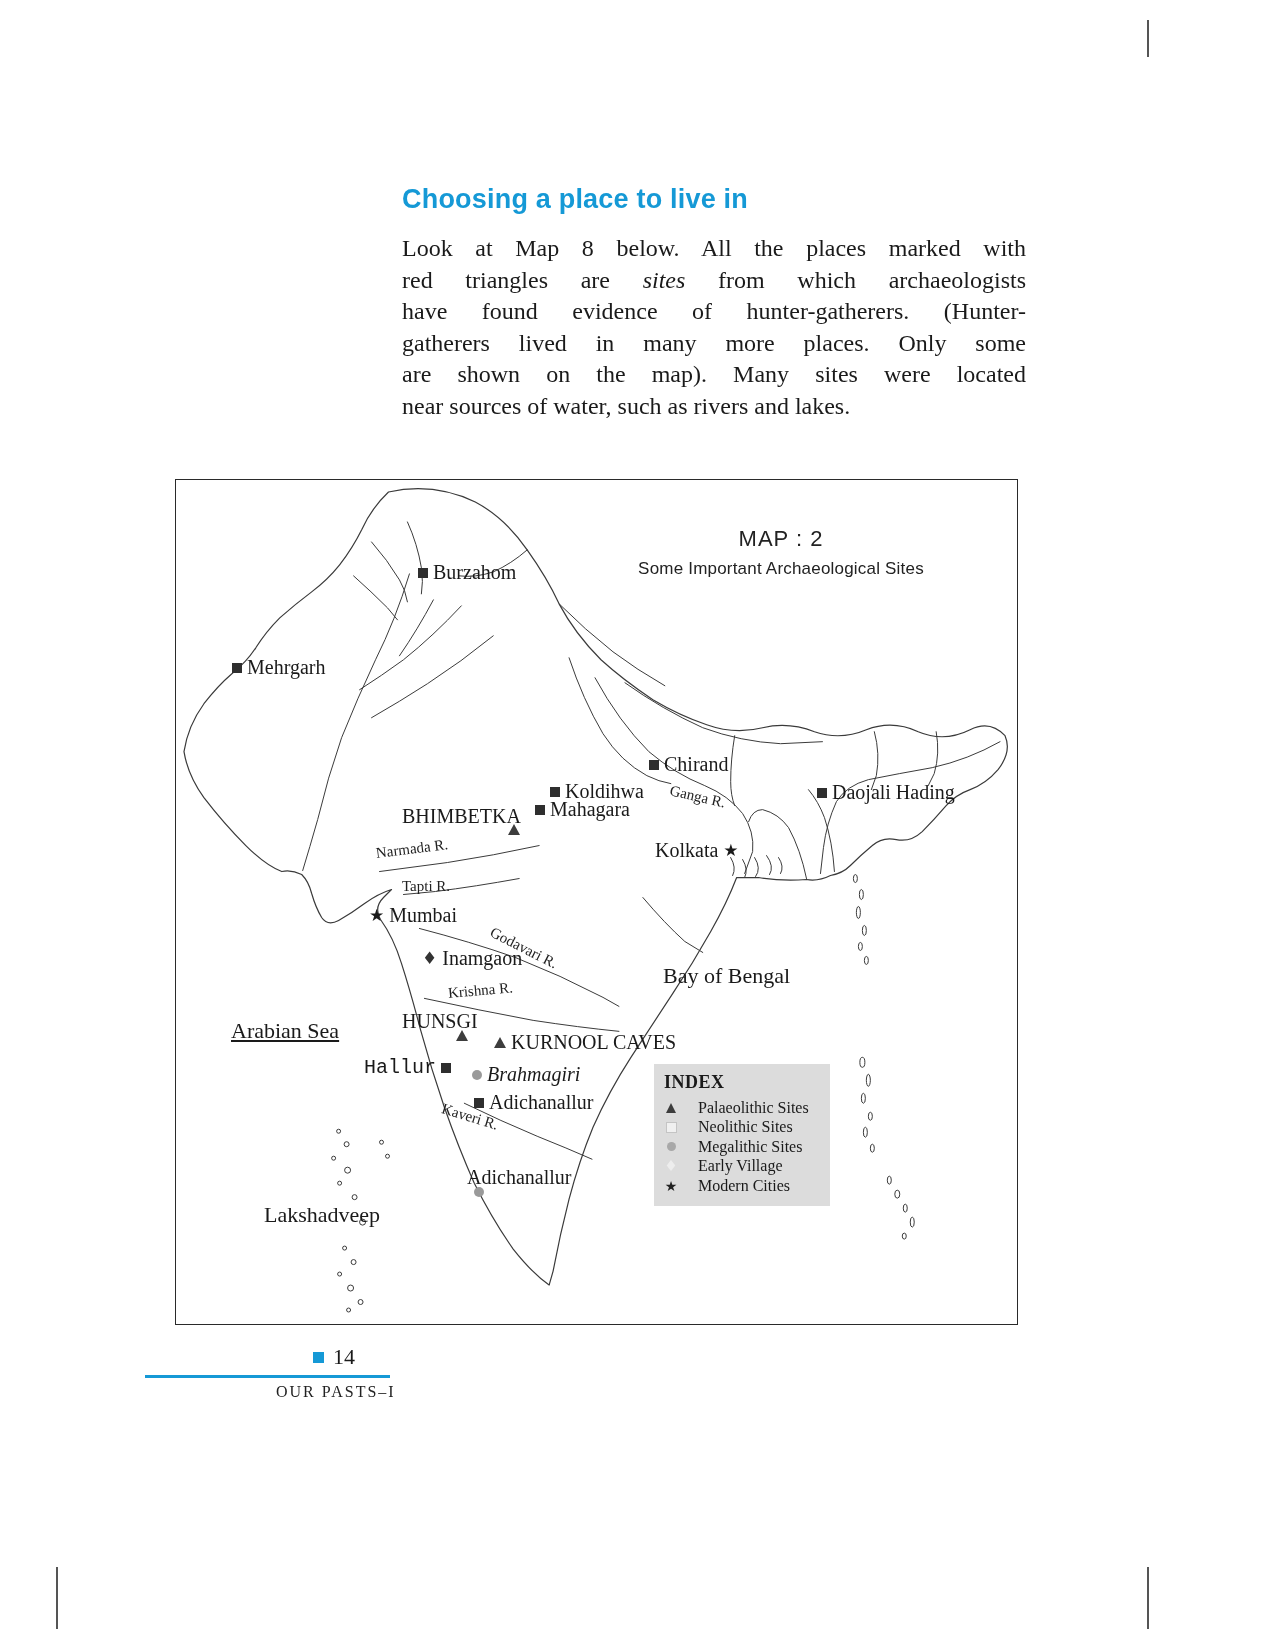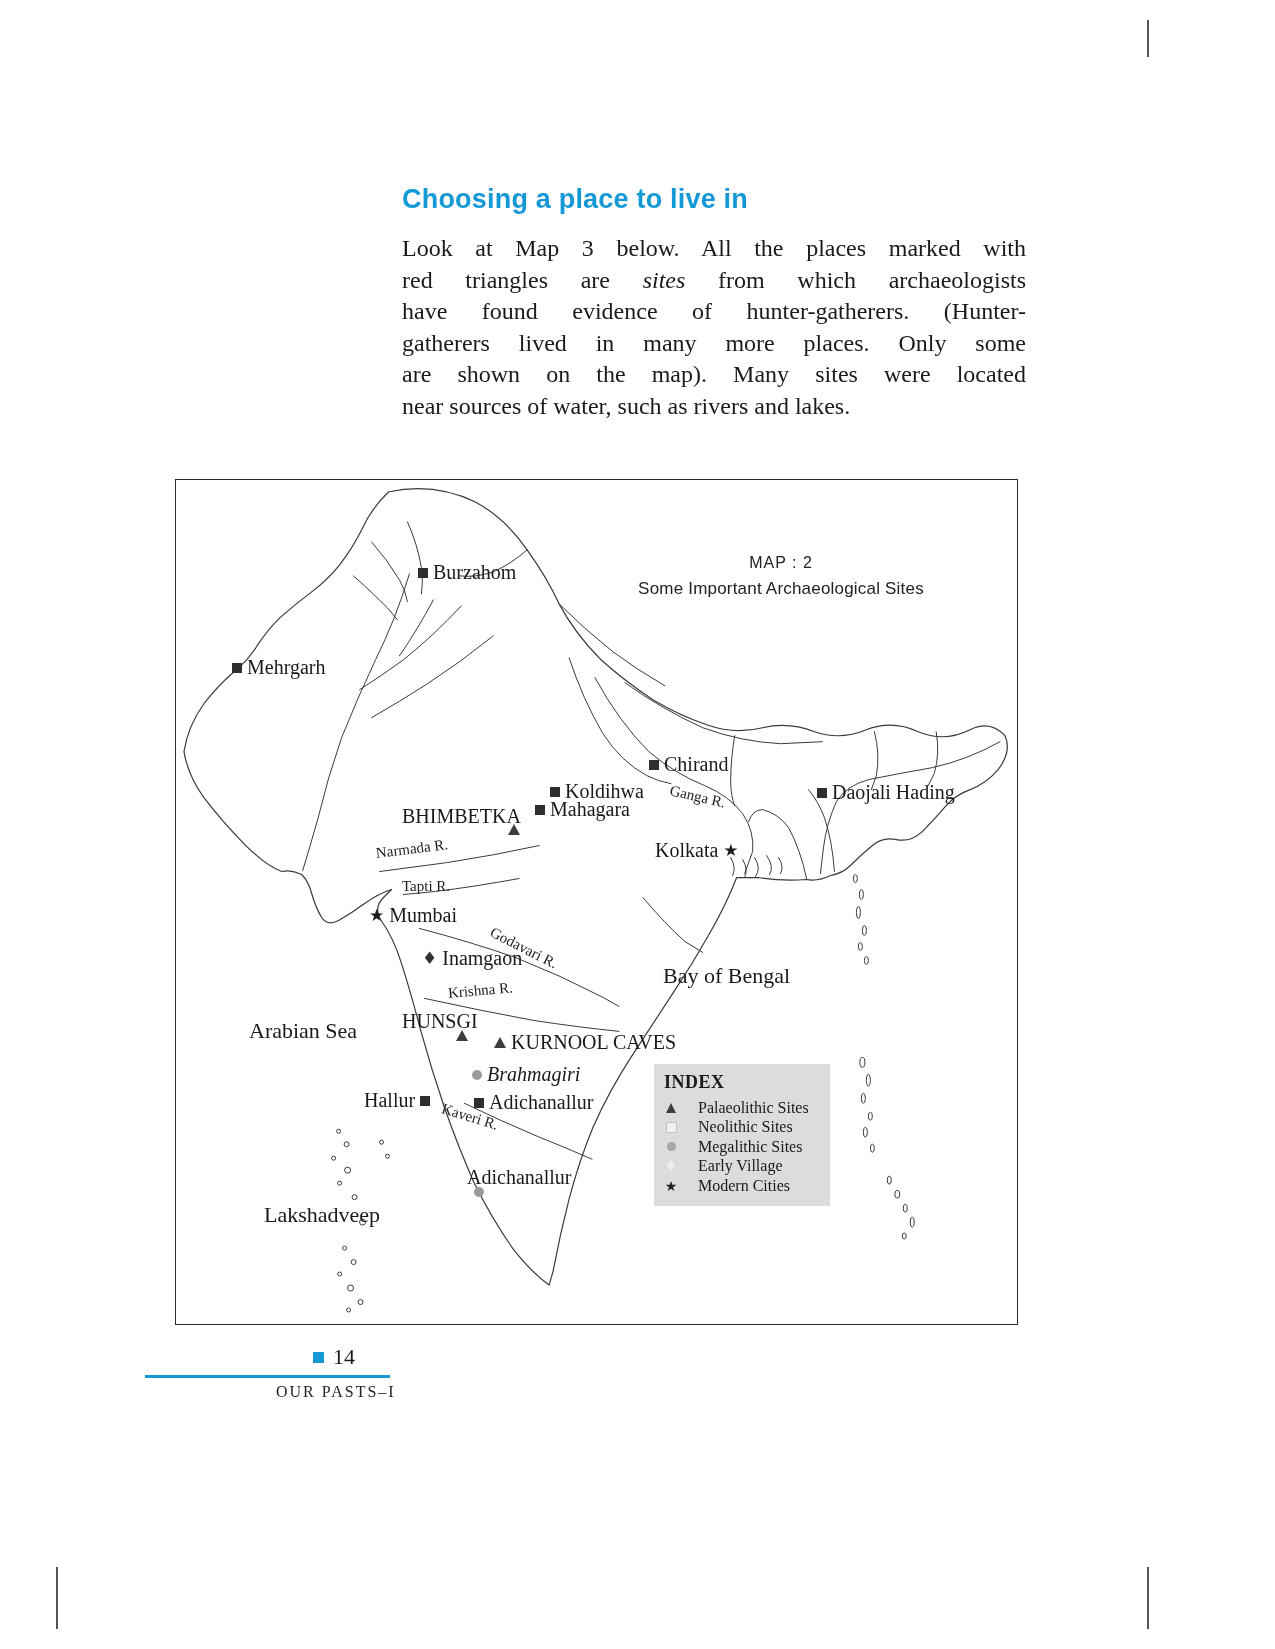--- a/index.html
+++ b/index.html
@@ -21,21 +21,21 @@
   .mapbox {
     position:absolute; left:175px; top:479px; width:843px; height:846px;
     border:1.5px solid #2a2a2a; box-sizing:border-box;
   }
   svg.outline { position:absolute; left:0; top:0; width:100%; height:100%; }
 
   .map-title-block {
     position:absolute; left:440px; top:46px; width:330px; text-align:center;
     font-family:"Liberation Sans", sans-serif; color:#222;
   }
-  .map-title-line { font-size:16px; letter-spacing:1px;margin-top:28px; }
+  .map-title-line { font-size:22px; letter-spacing:1px; }
   .map-subtitle { font-size:17px; margin-top:7px; letter-spacing:0.2px; }
 
   .site { position:absolute; display:flex; align-items:center; gap:5px; font-size:20px; white-space:nowrap; }
   .marker-abs { position:absolute; }
   .sym-square { width:10px; height:10px; background:#2e2e2e; flex:none; }
   .sym-tri { width:0; height:0; border-left:6px solid transparent; border-right:6px solid transparent; border-bottom:11px solid #3d3d3d; flex:none; }
   .sym-circle { width:10px; height:10px; border-radius:50%; background:#9a9a9a; flex:none; }
   .sym-star { flex:none; font-size:17px; line-height:1; color:#1a1a1a; font-family:"DejaVu Sans", sans-serif; }
   .sym-star::before { content:"★"; }
   .sym-diamond { flex:none; font-size:17px; line-height:1; color:#333; font-family:"DejaVu Sans", sans-serif; }
@@ -69,21 +69,21 @@
 
 <div class="page">
 
   <div class="crop" style="left:1147px; top:20px; height:37px;"></div>
   <div class="crop" style="left:56px; top:1567px; height:62px;"></div>
   <div class="crop" style="left:1147px; top:1567px; height:62px;"></div>
 
   <div class="heading">Choosing a place to live in</div>
 
   <div class="para">
-    <div class="jline">Look at Map 3 below. All the places marked with</div>
+    <div class="jline">Look at Map 8 below. All the places marked with</div>
     <div class="jline"><span>red triangles are </span><i>sites</i><span> from which archaeologists</span></div>
     <div class="jline">have found evidence of hunter-gatherers. (Hunter-</div>
     <div class="jline">gatherers lived in many more places. Only some</div>
     <div class="jline">are shown on the map). Many sites were located</div>
     <div class="lastline">near sources of water, such as rivers and lakes.</div>
   </div>
 
   <div class="mapbox">
 
     <svg class="outline" viewBox="0 0 843 845" preserveAspectRatio="none">
@@ -217,38 +217,38 @@
       <span>Inamgaon</span>
     </div>
     <div class="site" style="left:226px; top:530px;">
       <span>HUNSGI</span>
     </div>
     <div class="marker-abs sym-tri" style="left:280px; top:550px;"></div>
     <div class="site" style="left:318px; top:551px;">
       <span class="sym-tri"></span>
       <span>KURNOOL CAVES</span>
     </div>
-    <div class="site" style="left:188px; top:609px;">
+    <div class="site" style="left:188px; top:576px;font-family:Liberation Mono, monospace;">
       <span>Hallur</span>
       <span class="sym-square"></span>
     </div>
     <div class="site" style="left:296px; top:583px;font-style:italic;">
       <span class="sym-circle"></span>
       <span>Brahmagiri</span>
     </div>
     <div class="site" style="left:298px; top:611px;">
       <span class="sym-square"></span>
       <span>Adichanallur</span>
     </div>
     <div class="site" style="left:291px; top:686px;">
       <span>Adichanallur</span>
     </div>
     <div class="marker-abs sym-circle" style="left:298px; top:707px;"></div>
 
-    <div class="sea" style="left:73px; top:538px;">Arabian Sea</div>
+    <div class="sea" style="left:55px; top:538px;text-decoration:underline;">Arabian Sea</div>
     <div class="sea" style="left:487px; top:483px;">Bay of Bengal</div>
     <div class="sea" style="left:88px; top:722px;">Lakshadveep</div>
 
     <div class="river" style="left:494px; top:302px; transform:rotate(13deg);">Ganga R.</div>
     <div class="river" style="left:200px; top:365px; transform:rotate(-7deg);">Narmada R.</div>
     <div class="river" style="left:226px; top:398px;">Tapti R.</div>
     <div class="river" style="left:315px; top:443px; transform:rotate(27deg);">Godavari R.</div>
     <div class="river" style="left:272px; top:505px; transform:rotate(-5deg);">Krishna R.</div>
     <div class="river" style="left:266px; top:620px; transform:rotate(17deg);">Kaveri R.</div>
 

